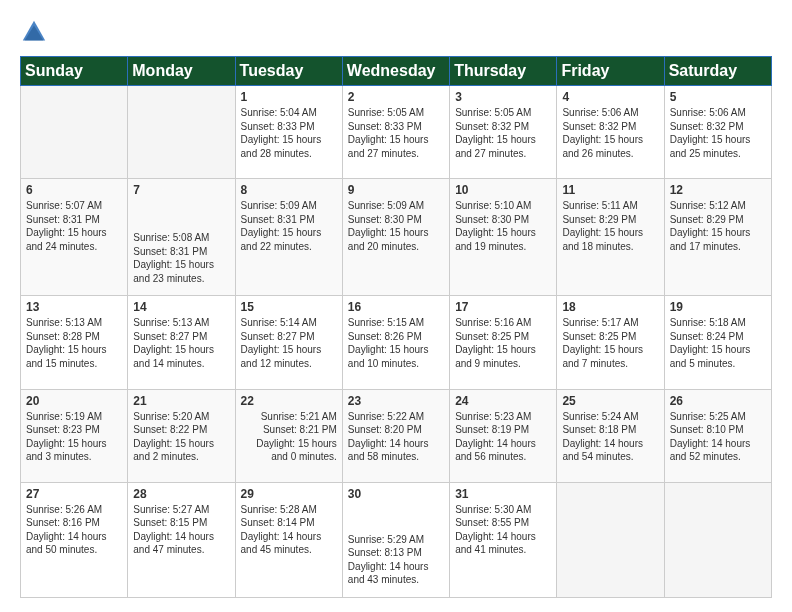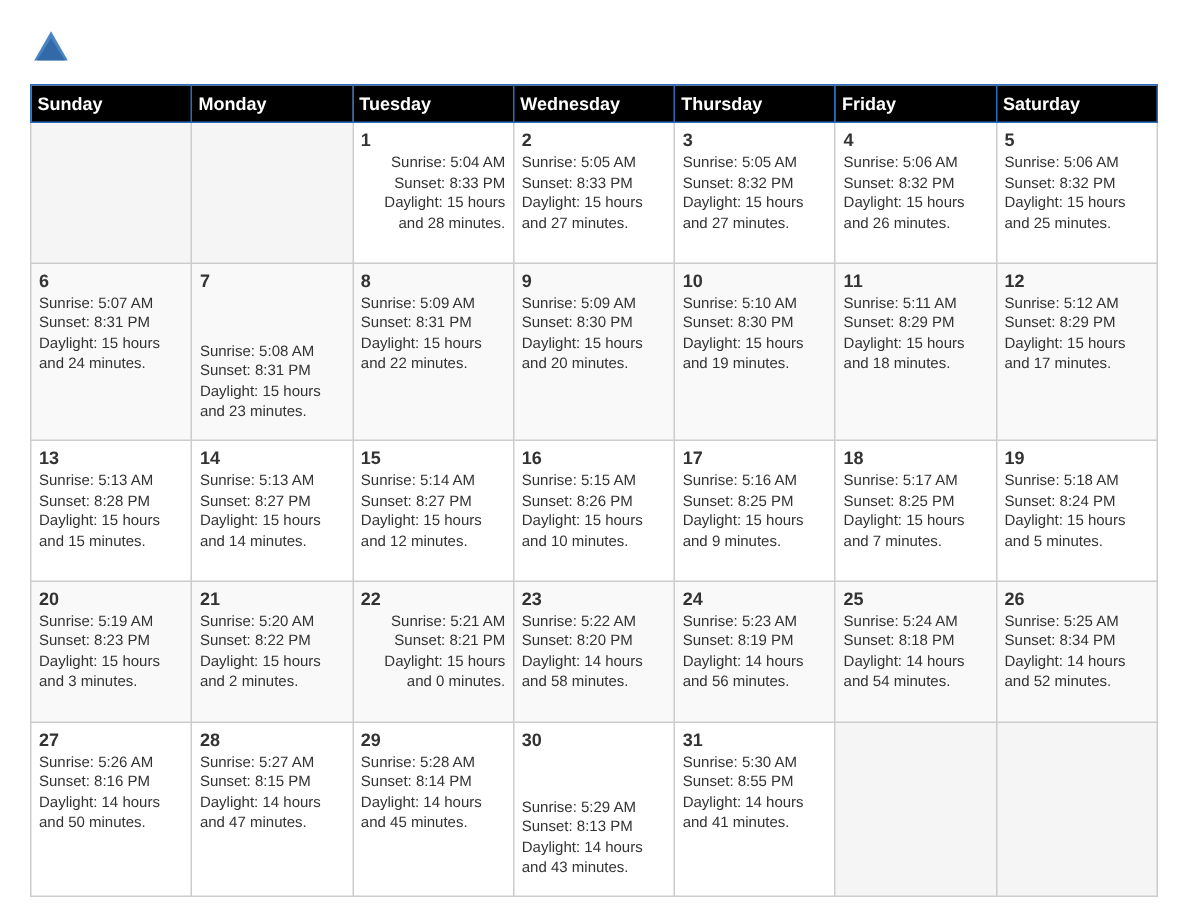--- a/index.html
+++ b/index.html
@@ -63,23 +63,23 @@
       font-weight: 600;
     }
     .calendar {
       flex: 1;
       border: 1px solid #ccc;
       border-collapse: collapse;
       width: 100%;
       table-layout: fixed;
     }
     .calendar th {
-      background: #000000;
+      background: #14532d;
       color: #fff;
-      font-size: 12px;
+      font-size: 16px;
       font-weight: bold;
       padding: 5px 4px;
       text-align: left;
       border: 1px solid #2a6ebb;
     }
     .calendar td {
       border: 1px solid #ccc;
       vertical-align: top;
       padding: 4px 5px;
       font-size: 10px;
@@ -144,21 +144,21 @@
           <th>Friday</th>
           <th>Saturday</th>
         </tr>
     </thead>
     <tbody id="calendar-body">
     <tr class="cal-row">
           <td class="empty"></td>
           <td class="empty"></td>
           <td>
             <span class="day-number">1</span>
-            <div class="cell-text" style="white-space: pre-line; text-align: right;">Sunrise: 5:04 AM
+            <div class="cell-text" style="white-space: pre-line;">Sunrise: 5:04 AM
 Sunset: 8:33 PM
 Daylight: 15 hours and 28 minutes.</div>
           </td>
           <td>
             <span class="day-number">2</span>
             <div class="cell-text" style="white-space: pre-line;">Sunrise: 5:05 AM
 Sunset: 8:33 PM
 Daylight: 15 hours and 27 minutes.</div>
           </td>
           <td>
@@ -301,21 +301,21 @@
           </td>
           <td>
             <span class="day-number">25</span>
             <div class="cell-text" style="white-space: pre-line;">Sunrise: 5:24 AM
 Sunset: 8:18 PM
 Daylight: 14 hours and 54 minutes.</div>
           </td>
           <td>
             <span class="day-number">26</span>
             <div class="cell-text" style="white-space: pre-line;">Sunrise: 5:25 AM
-Sunset: 8:34 PM
+Sunset: 8:10 PM
 Daylight: 14 hours and 52 minutes.</div>
           </td>
         </tr>
         <tr class="cal-row">
           <td>
             <span class="day-number">27</span>
             <div class="cell-text" style="white-space: pre-line;">Sunrise: 5:26 AM
 Sunset: 8:16 PM
 Daylight: 14 hours and 50 minutes.</div>
           </td>

